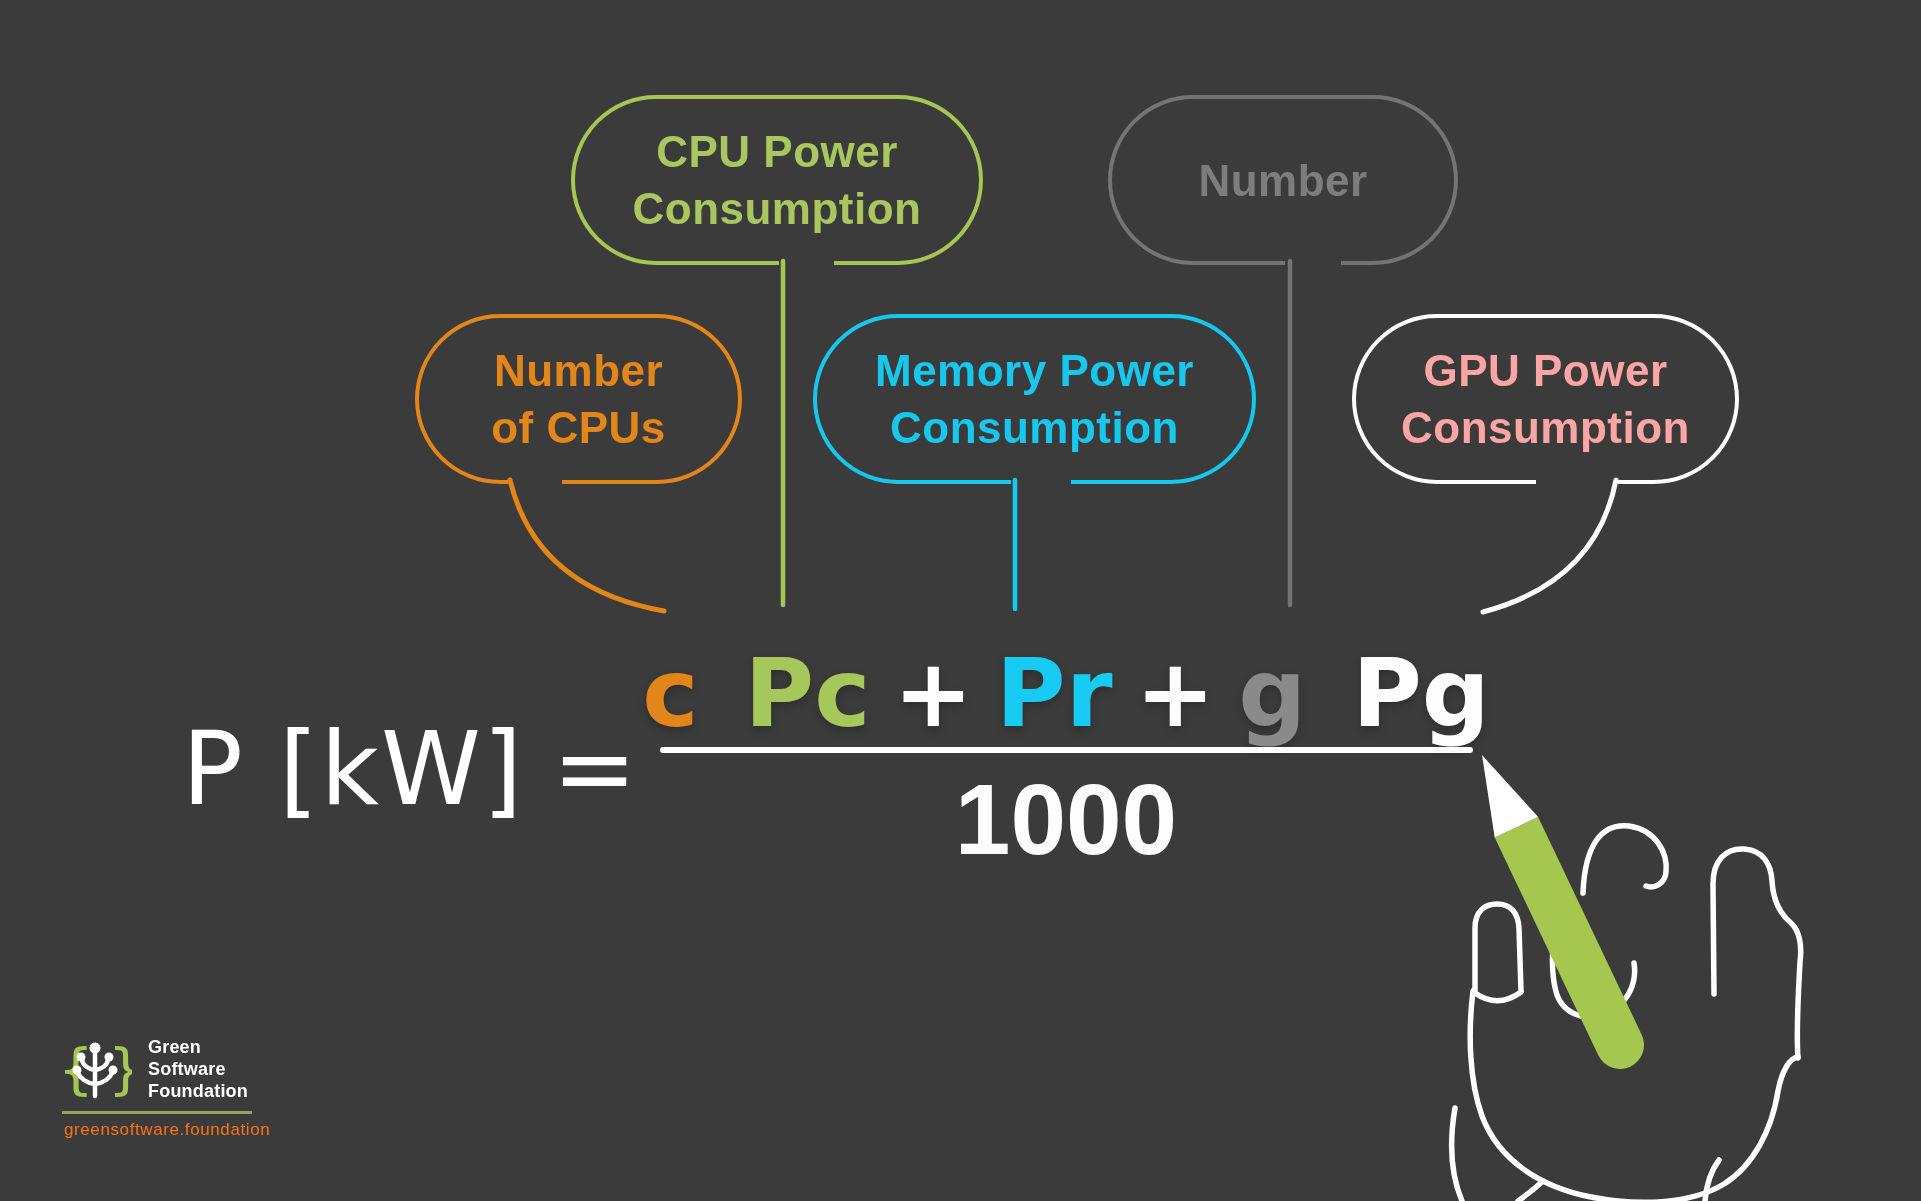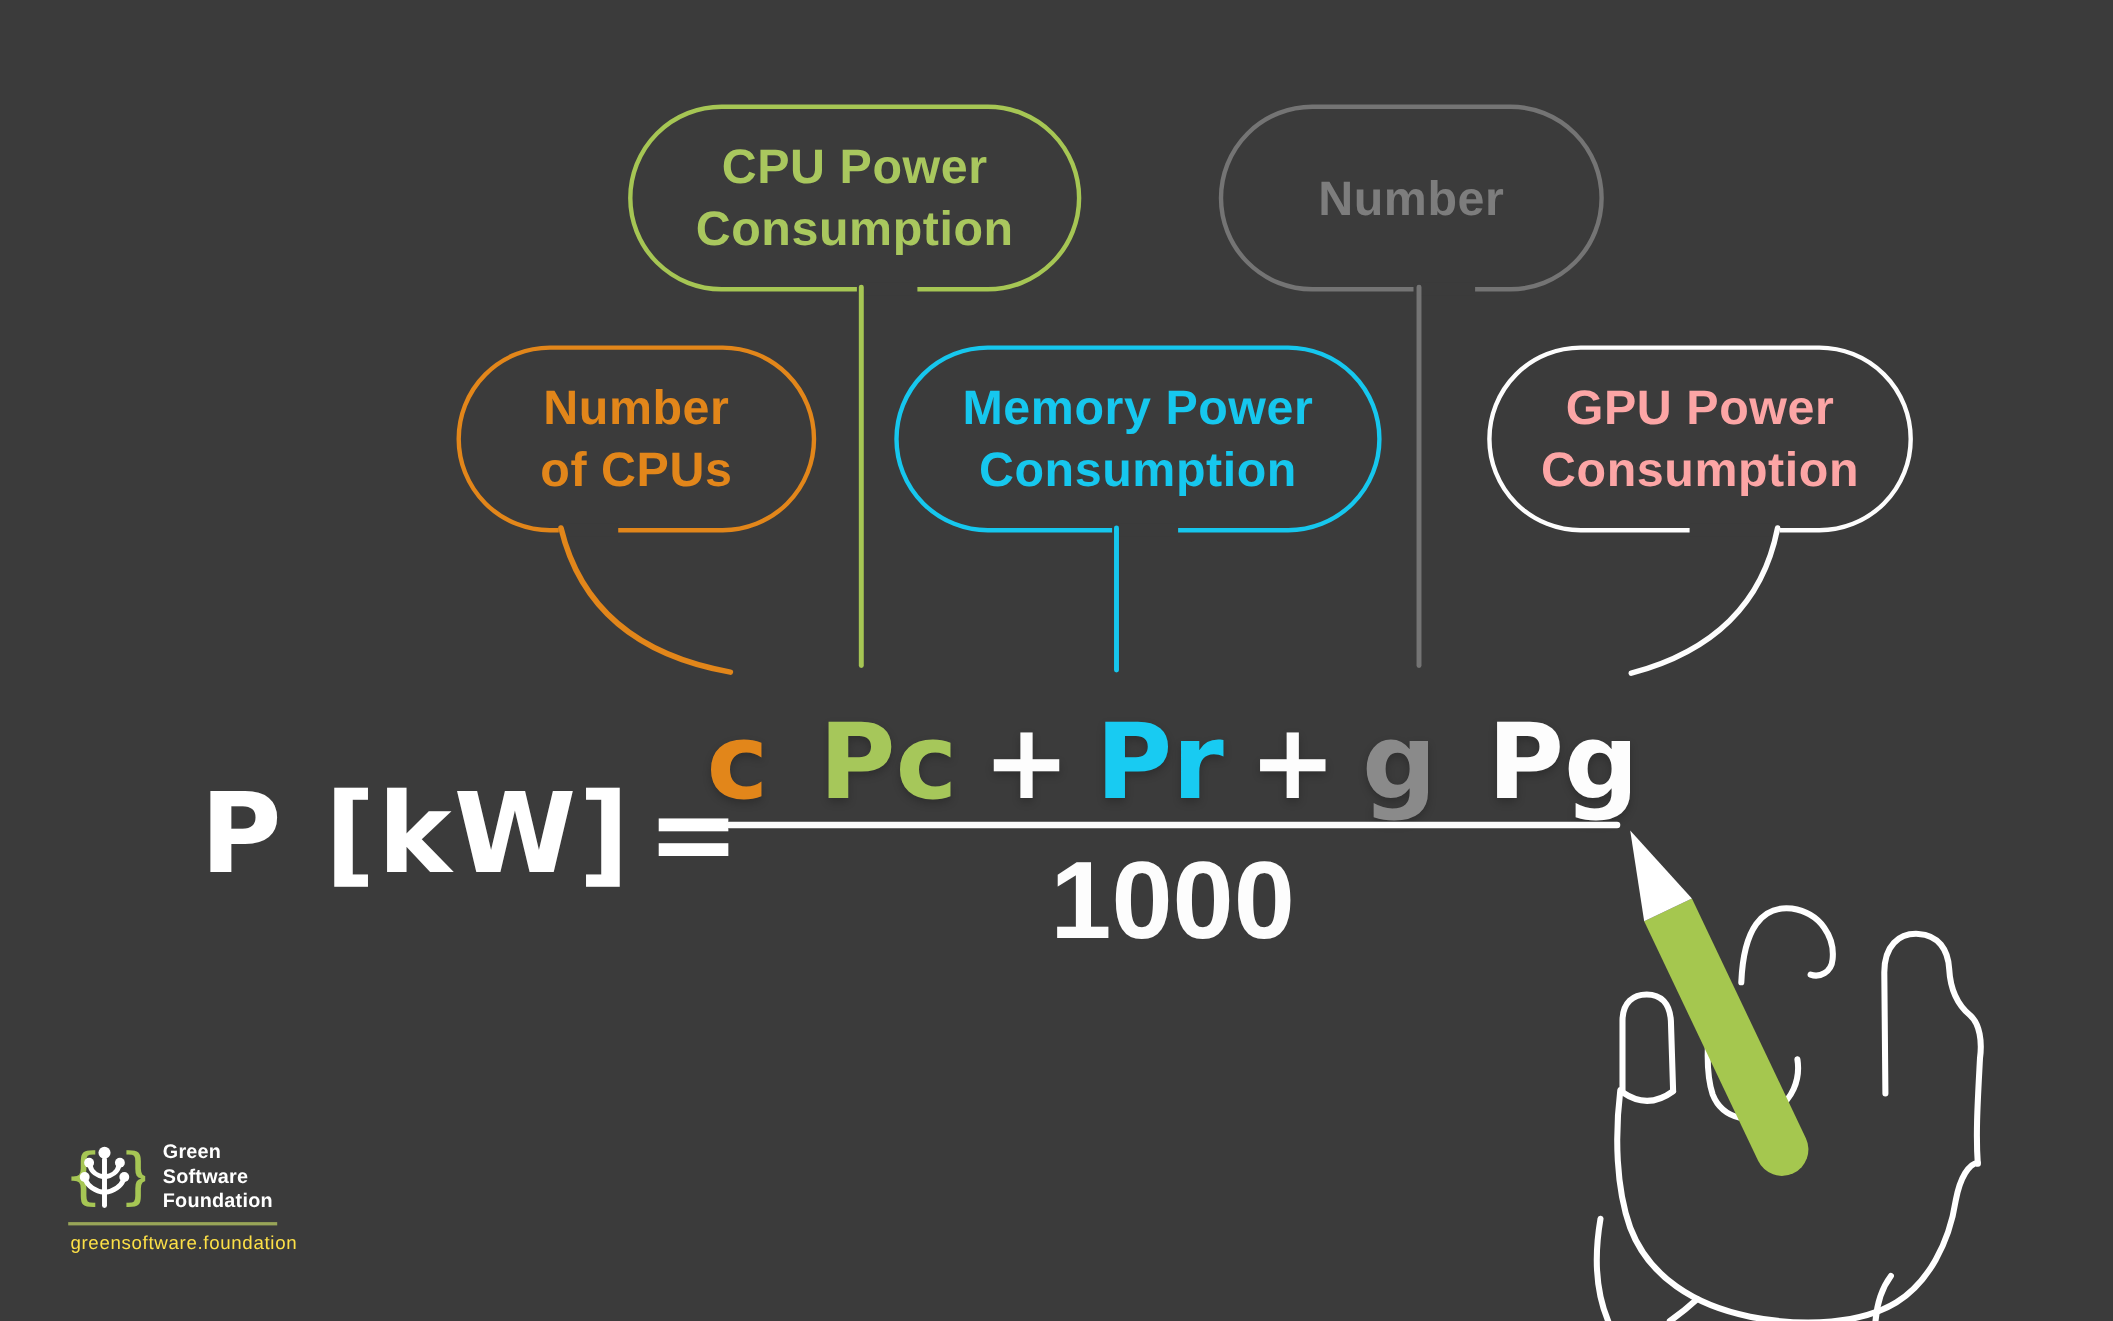--- a/index.html
+++ b/index.html
@@ -24,23 +24,23 @@
   }
   .b-cpu-power   {left:571px; top:95px;  width:412px; height:170px; border-color:#a6c654; color:#a9c75e;}
   .b-gpu-count   {left:1108px;top:95px;  width:350px; height:170px; border-color:#747474; color:#7d7d7d;}
   .b-cpu-count   {left:415px; top:314px; width:327px; height:170px; border-color:#e2861a; color:#e2861a;}
   .b-memory      {left:813px; top:314px; width:443px; height:170px; border-color:#16c7ee; color:#16c7ee;}
   .b-gpu-power   {left:1352px;top:314px; width:387px; height:170px; border-color:#fdfdfd; color:#fca5a5;}
 
   
   .formula-lhs{
     position:absolute;left:182px;top:688px;height:140px;
-    display:flex;align-items:center;gap:14px;
+    display:flex;align-items:flex-end;gap:28px;
     font-family:"DejaVu Sans","Liberation Sans",sans-serif;
-    font-weight:bold;font-size:101px;color:#ffffff;
+    font-weight:normal;font-size:101px;color:#ffffff;
     letter-spacing:2px;
   }
   .numerator{
     position:absolute;left:645px;top:606px;width:842px;
     display:flex;justify-content:center;align-items:baseline;gap:23px;
     font-family:"DejaVu Sans","Liberation Sans",sans-serif;
     font-weight:bold;font-size:95px;line-height:1.08;
     text-shadow:0 4px 8px rgba(0,0,0,0.22);
   }
   .term-c  {color:#e2861a;}
@@ -70,21 +70,21 @@
   .logo-icon{position:absolute;left:58px;top:1032px;}
   .logo-name{
     position:absolute;left:148px;top:1036px;
     font-weight:bold;font-size:18px;line-height:22px;color:#ffffff;
     letter-spacing:0.2px;
   }
   .logo-name span{display:block;}
   .logo-rule{position:absolute;left:62px;top:1111px;width:190px;height:3px;background:#98a558;}
   .logo-url{
     position:absolute;left:64px;top:1120px;
-    font-size:17px;color:#fde047;letter-spacing:0.6px;font-weight:400;
+    font-size:17px;color:#f97316;letter-spacing:0.6px;font-weight:400;
   }
 </style>
 </head>
 <body>
 
 <div class="canvas">
 
   <div class="bubble b-cpu-power">
     <span>CPU Power</span>
     <span>Consumption</span>

